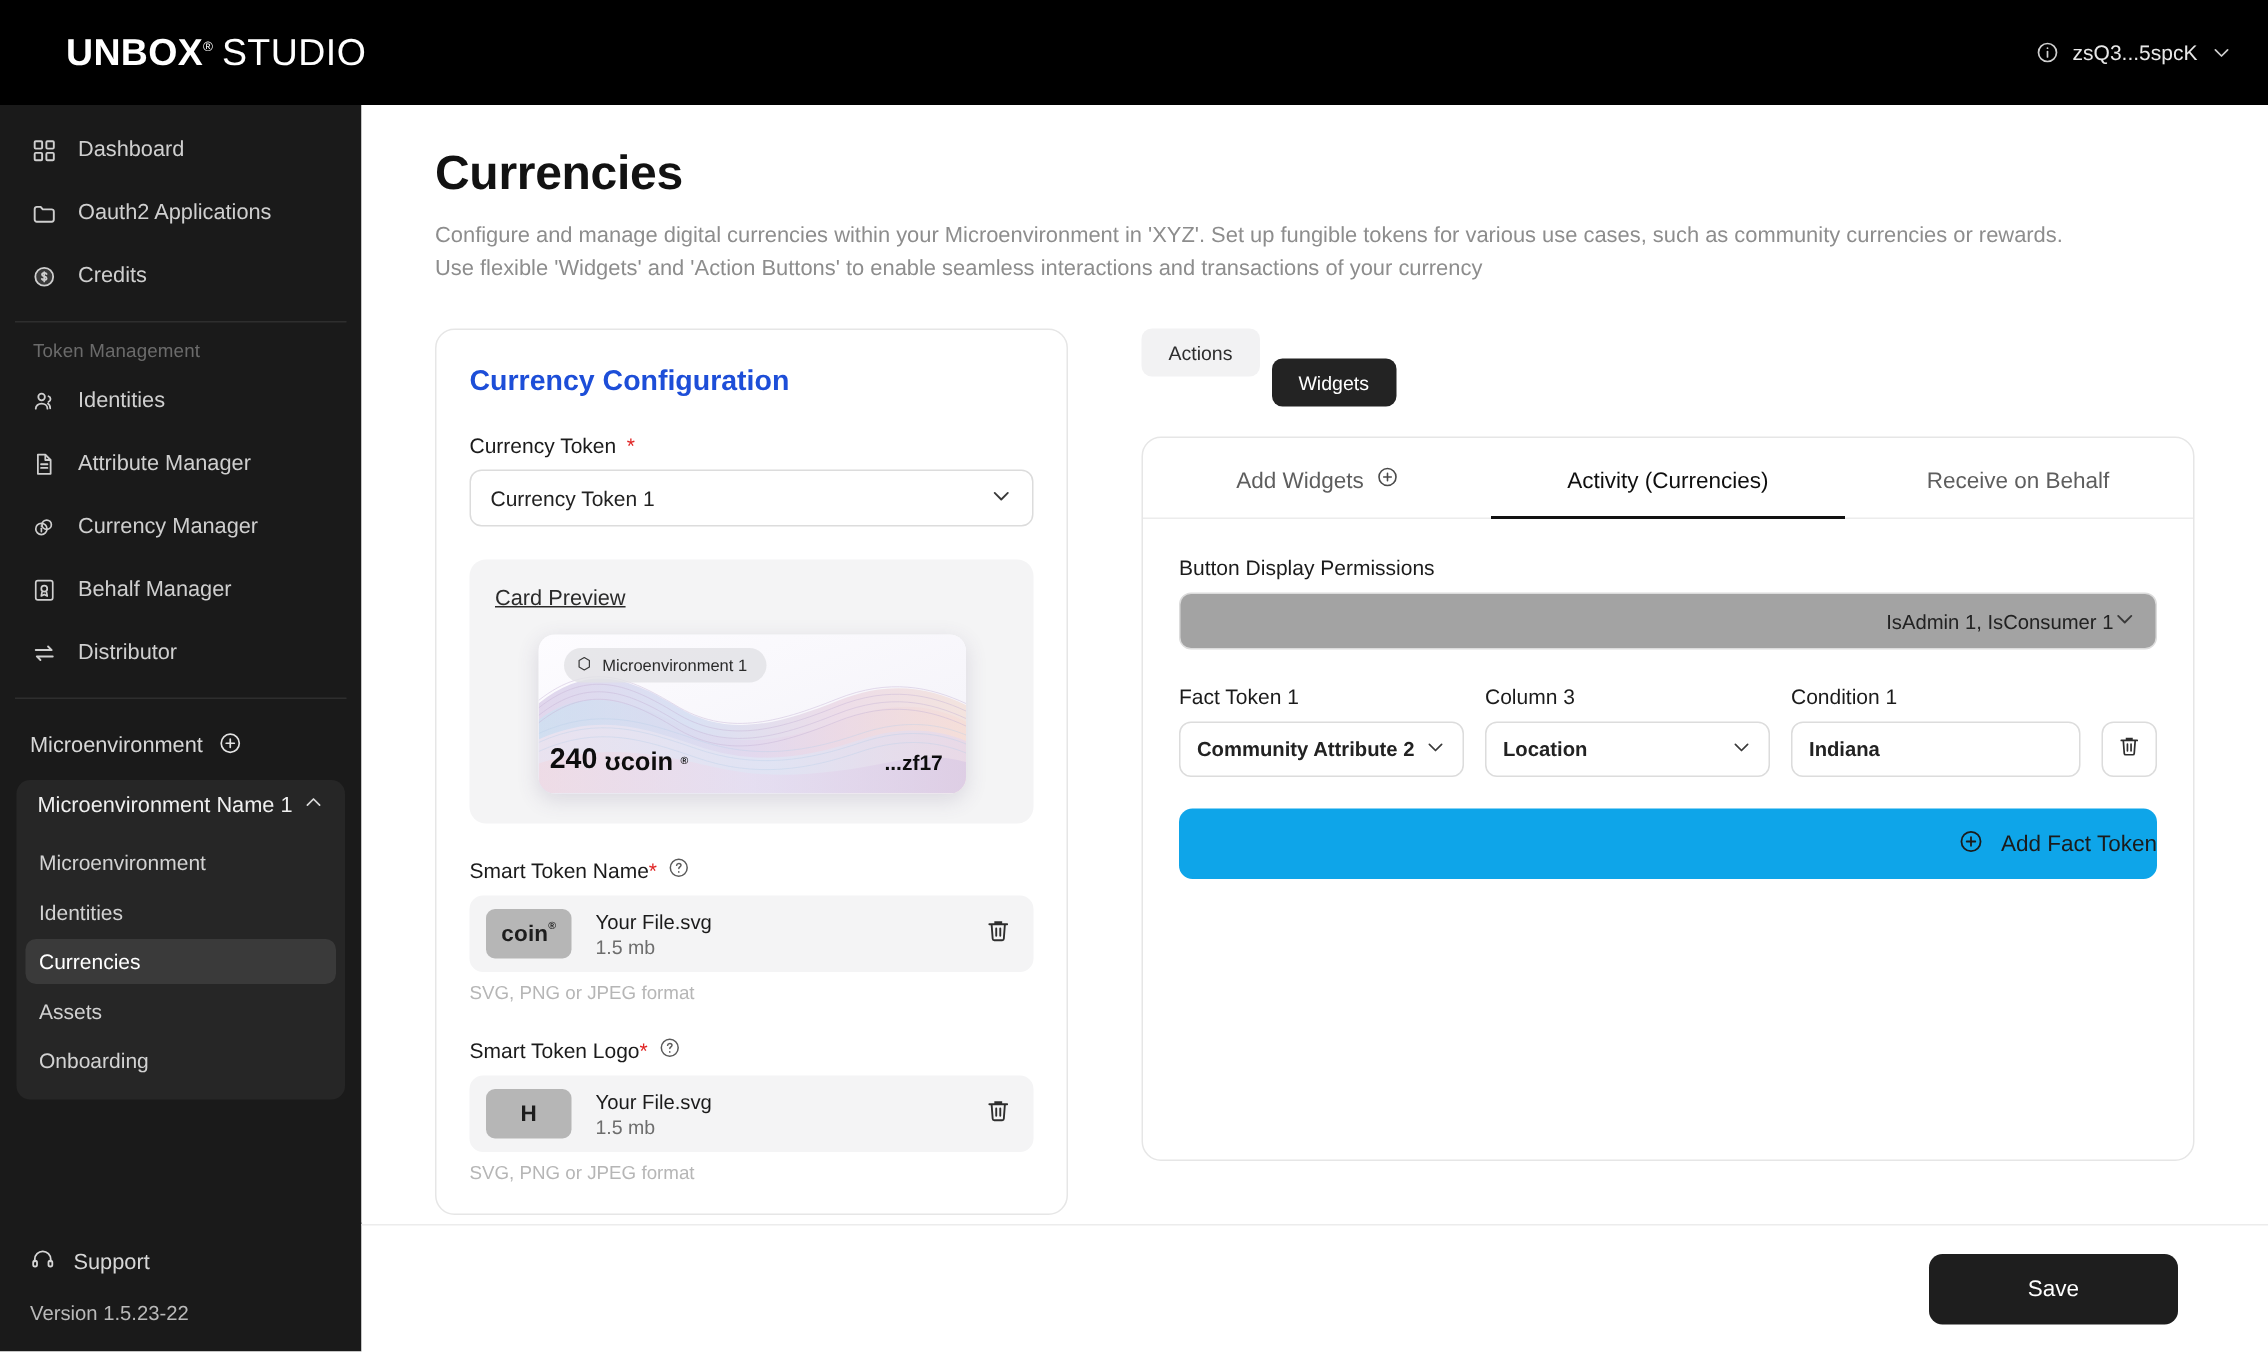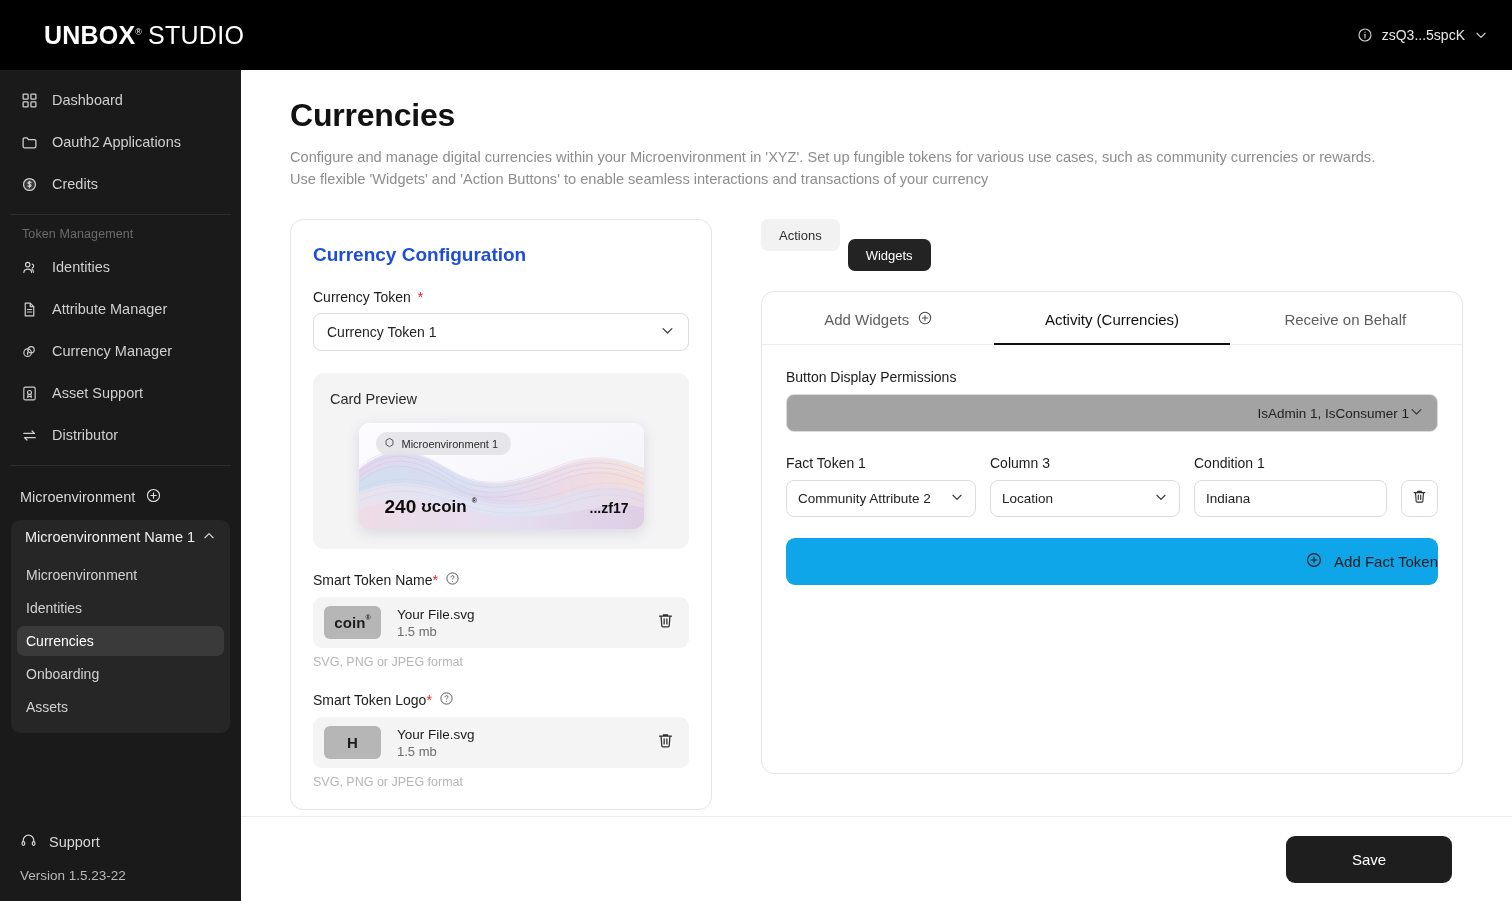--- a/index.html
+++ b/index.html
@@ -84,33 +84,33 @@
   }
   .card-h { font-size: 19px; font-weight: 600; color: #1d4ed8; margin-bottom: 23px; }
   .lbl { font-size: 14px; color: #1b1b1b; margin-bottom: 8px; display: flex; align-items: center; gap: 7px; }
   .req { color: #e02424; }
   .select {
     height: 38px; border: 1px solid #dcdcdc; border-radius: 8px; background: #fff;
     display: flex; align-items: center; justify-content: space-between;
     padding: 0 13px; font-size: 14px; color: #222; cursor: pointer;
   }
   .preview-box { background: #f4f4f5; border-radius: 11px; padding: 18px 17px 20px 17px; margin-top: 22px; }
-  .preview-h { font-size: 14.5px; color: #2b2b2b; margin-bottom: 16px; }
+  .preview-h { font-size: 14.5px; color: #2b2b2b; margin-bottom: 16px; text-decoration: underline; }
   .ccard {
     position: relative; margin: 0 auto; width: 285px; height: 106px;
     border-radius: 11px; overflow: hidden; background: #fbfbfd;
     box-shadow: 0 4px 14px rgba(80,70,110,.16);
   }
   .ccard .waves { position: absolute; inset: 0; }
   .chip {
     position: absolute; top: 9px; left: 17px; height: 23px; border-radius: 12px;
     background: rgba(226,226,229,.82); display: flex; align-items: center; gap: 7px;
     padding: 0 13px 0 8px; font-size: 11px; color: #2b2b2b;
   }
-  .amount { position: absolute; left: 26px; bottom: 11px; font-size: 19px; font-weight: 700; color: #0d0d0d; display: flex; align-items: center; gap: 5px; }
+  .amount { position: absolute; left: 8px; bottom: 11px; font-size: 19px; font-weight: 700; color: #0d0d0d; display: flex; align-items: flex-end; gap: 5px; }
   .amount .unit { font-size: 17px; font-weight: 600; }
   .amount .reg { font-size: 7px; position: relative; top: -7px; }
   .cref { position: absolute; right: 15px; bottom: 13px; font-size: 14px; font-weight: 700; color: #0d0d0d; }
 
   .filerow {
     display: flex; align-items: center; gap: 16px; background: #f4f4f5;
     border-radius: 9px; padding: 9px 14px 9px 11px; height: 51px;
   }
   .thumb {
     width: 57px; height: 33px; border-radius: 6px; background: #b6b6b6;
@@ -157,21 +157,21 @@
     display: flex; align-items: center; justify-content: flex-end;
     padding: 0 13px; font-size: 13.5px; color: #222; cursor: pointer;
   }
   .frow { display: flex; gap: 14px; align-items: flex-end; margin-top: 23px; }
   .fcol-a { flex: 0 0 190px; }
   .fcol-b { flex: 0 0 190px; }
   .fcol-c { flex: 1; }
   .inp {
     height: 37px; border: 1px solid #dcdcdc; border-radius: 8px; background: #fff;
     display: flex; align-items: center; justify-content: space-between;
-    padding: 0 11px; font-size: 13.5px; color: #222;
+    padding: 0 11px; font-size: 13.5px; color: #222; font-weight: bold;
   }
   .icon-btn {
     width: 37px; height: 37px; border: 1px solid #dcdcdc; border-radius: 8px;
     background: #fff; display: flex; align-items: center; justify-content: center;
     cursor: pointer; flex: 0 0 37px;
   }
   .addbtn {
     margin-top: 21px; height: 47px; background: #0ea5e9; border-radius: 9px;
     display: flex; align-items: center; justify-content: flex-end; gap: 11px;
     font-size: 15px; color: #1b1b1b; cursor: pointer;
@@ -290,21 +290,21 @@
     </div>
 
     <div class="nav-item">
       <span class="ico">
         <svg width="17" height="17" viewBox="0 0 24 24" fill="none" stroke="#cfcfcf" stroke-width="1.6">
           <rect x="4" y="3" width="16" height="18" rx="2"></rect>
             <circle cx="12" cy="10.5" r="2.8"></circle>
           <path d="M10 13.4l-.8 4 2.8-1.5 2.8 1.5-.8-4" stroke-linejoin="round"></path>
         </svg>
       </span>
-      <span>Asset Support</span>
+      <span>Behalf Manager</span>
     </div>
 
     <div class="nav-item">
       <span class="ico">
         <svg width="17" height="17" viewBox="0 0 24 24" fill="none" stroke="#cfcfcf" stroke-width="1.8">
           <path d="M4 9h15l-3.4-3.4M20 15H5l3.4 3.4" stroke-linecap="round" stroke-linejoin="round"></path>
         </svg>
       </span>
       <span>Distributor</span>
     </div>
@@ -328,22 +328,22 @@
       <span>
         <svg width="14" height="14" viewBox="0 0 24 24" fill="none" stroke="#d8d8d8" stroke-width="2">
             <path d="M5 15l7-7 7 7" stroke-linecap="round" stroke-linejoin="round"></path>
           </svg>
       </span>
     </div>
     <div class="me-sub">
       <div class="me-link">Microenvironment</div>
       <div class="me-link">Identities</div>
       <div class="me-link active">Currencies</div>
+      <div class="me-link">Assets</div>
       <div class="me-link">Onboarding</div>
-      <div class="me-link">Assets</div>
     </div>
   </div>
 
   <div class="side-foot">
     <div class="support">
       <span>
         <svg width="17" height="17" viewBox="0 0 24 24" fill="none" stroke="#d7d7d7" stroke-width="1.7">
           <path d="M4.5 14v-2a7.5 7.5 0 0115 0v2" stroke-linecap="round"></path>
           <rect x="3" y="13.4" width="3.6" height="5.4" rx="1.7"></rect>
             <rect x="17.4" y="13.4" width="3.6" height="5.4" rx="1.7"></rect>

